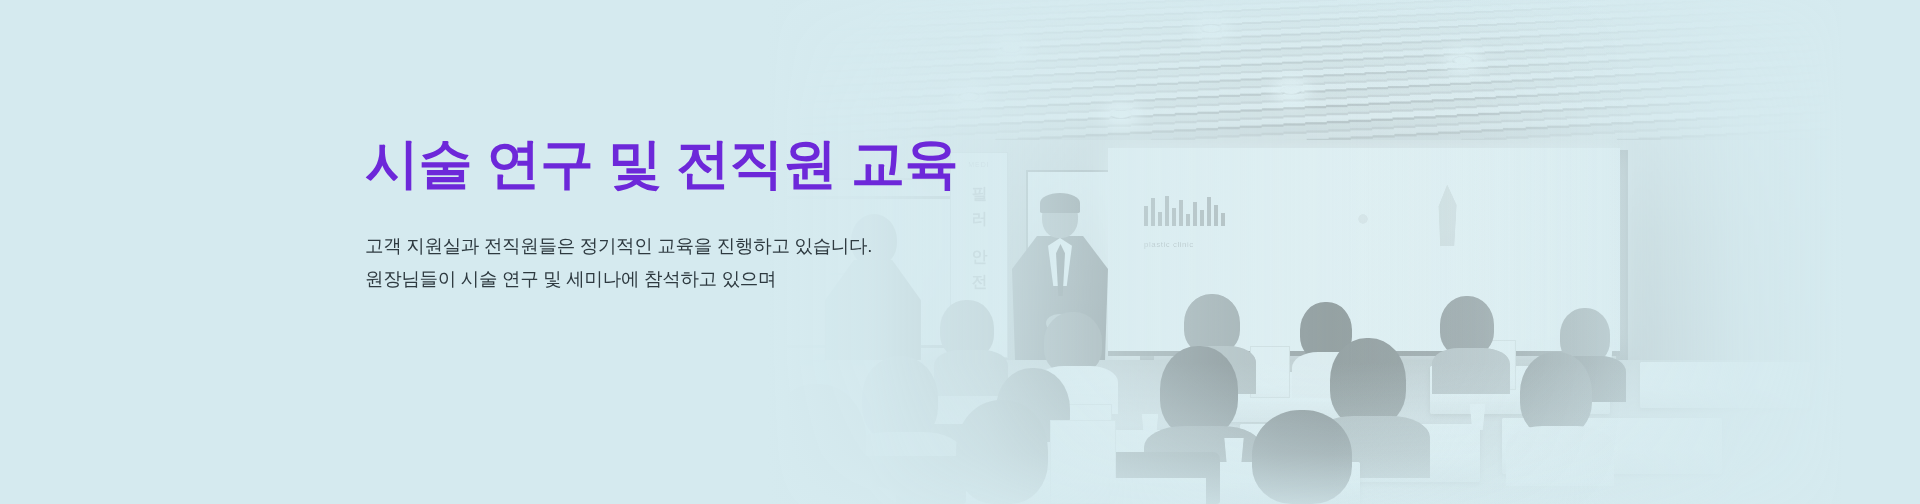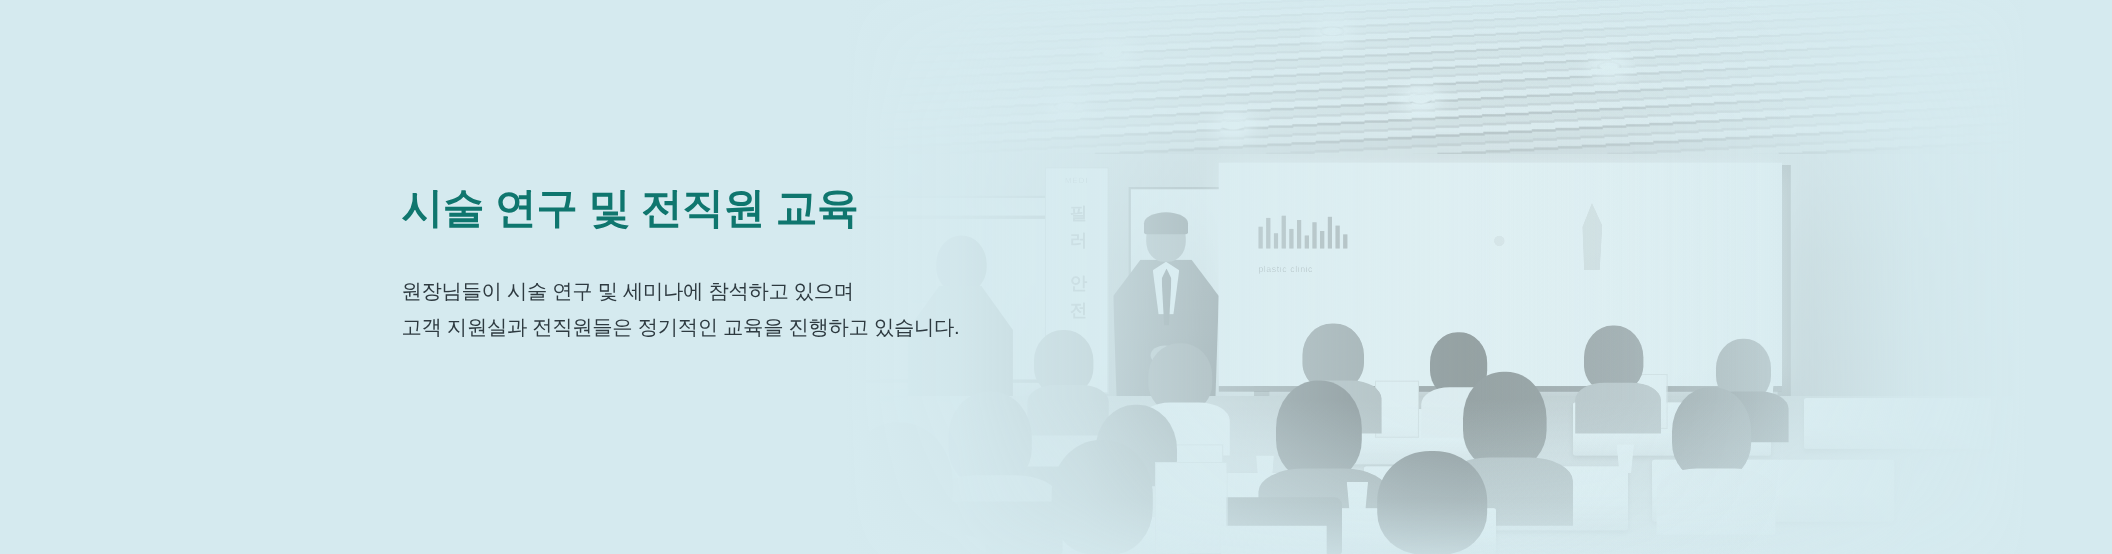--- a/index.html
+++ b/index.html
@@ -258,27 +258,26 @@
     pointer-events:none;
   }
 
   
   #copy {
     position:absolute; left:365px; top:132px;
     width:700px;
     z-index:40;
   }
   #headline {
-    font-size:38px;
+    font-size:54px;
     font-weight:700;
-    color:#0f766e;
+    color:#6d28d9;
     letter-spacing:-0.5px;
     line-height:1.15;
     white-space:nowrap;
-    margin-top:37px;
   }
   #sub {
     margin-top:36px;
     font-size:18.5px;
     font-weight:400;
     color:#2e3a40;
     line-height:1.78;
     letter-spacing:-0.3px;
   }
   #sub div { white-space:nowrap; }
@@ -445,18 +444,18 @@
       <div id="tint"></div>
       <div id="fade-top"></div>
       <div id="fade-right"></div>
       <div id="fade-left"></div>
     </div>
   </div>
 
   <div id="copy">
     <h1 id="headline">시술 연구 및 전직원 교육</h1>
     <div id="sub">
+      <div>고객 지원실과 전직원들은 정기적인 교육을 진행하고 있습니다.</div>
       <div>원장님들이 시술 연구 및 세미나에 참석하고 있으며</div>
-      <div>고객 지원실과 전직원들은 정기적인 교육을 진행하고 있습니다.</div>
     </div>
   </div>
 
 </div>
 
 </body></html>

